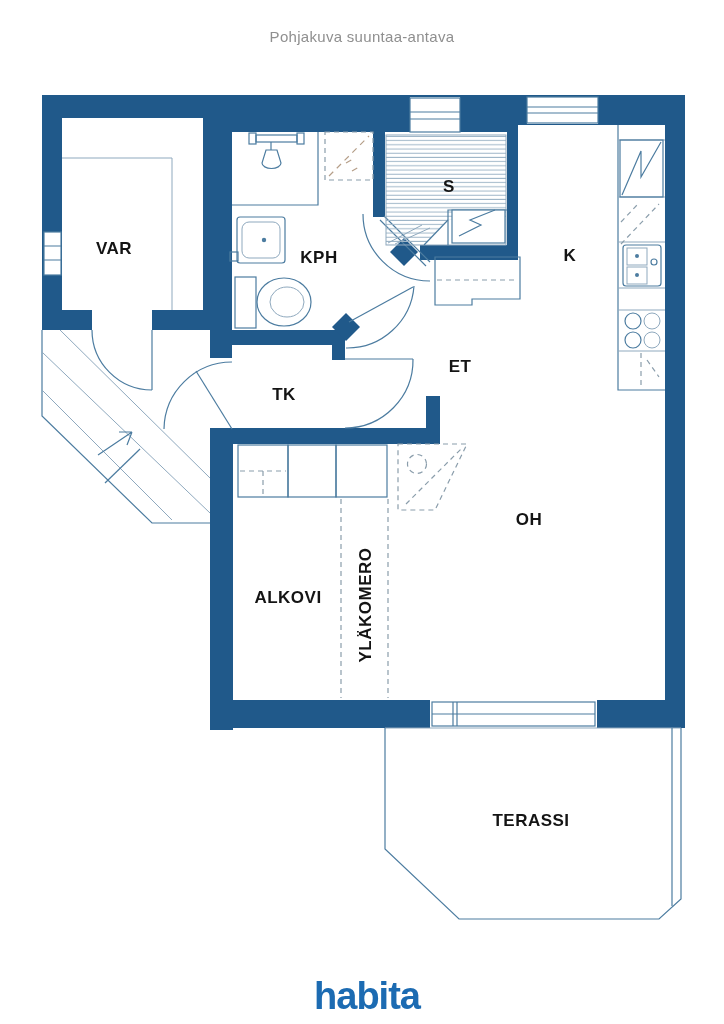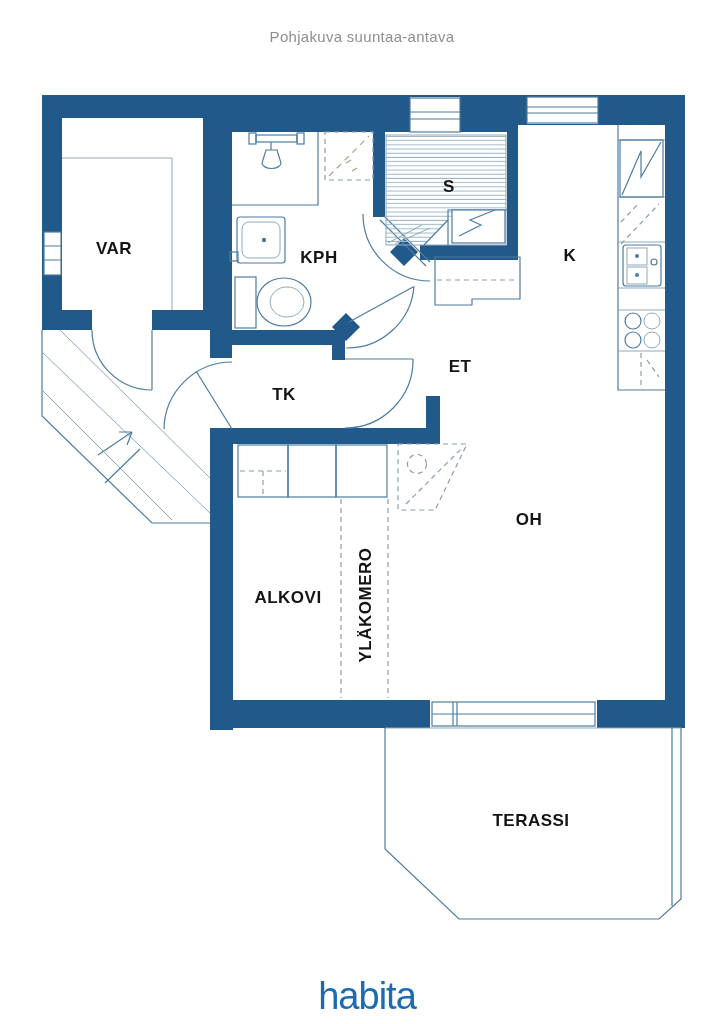--- a/index.html
+++ b/index.html
@@ -17,21 +17,21 @@
   .dsh{fill:none;stroke:var(--dashed);stroke-width:1.2;stroke-dasharray:5 4;}
   .tan{fill:none;stroke:var(--tan);stroke-width:1.2;stroke-dasharray:6 5;}
   .dot{fill:var(--line);stroke:none;}
   .room-label{position:absolute;transform:translate(-50%,-50%);color:var(--label);
       font-weight:700;font-size:17px;letter-spacing:.5px;white-space:nowrap;}
   .room-label.big{font-size:17px;}
   .room-label.vert{transform:translate(-50%,-50%) rotate(-90deg);}
   #header-title{position:absolute;left:362px;top:36px;transform:translate(-50%,-50%);
       color:var(--header-text);font-size:15px;letter-spacing:.3px;white-space:nowrap;}
   #logo{position:absolute;left:367px;top:996px;transform:translate(-50%,-50%);
-      color:var(--logo);font-weight:400;font-size:38px;letter-spacing:-1px;}
+      color:var(--logo);font-weight:700;font-size:38px;letter-spacing:-1px;}
 </style>
 </head>
 <body>
 
 <div id="page">
 
   <div id="header-title">Pohjakuva suuntaa-antava</div>
 
   <svg id="plan-svg" width="724" height="1024" viewBox="0 0 724 1024" xmlns="http://www.w3.org/2000/svg">
     <defs>

